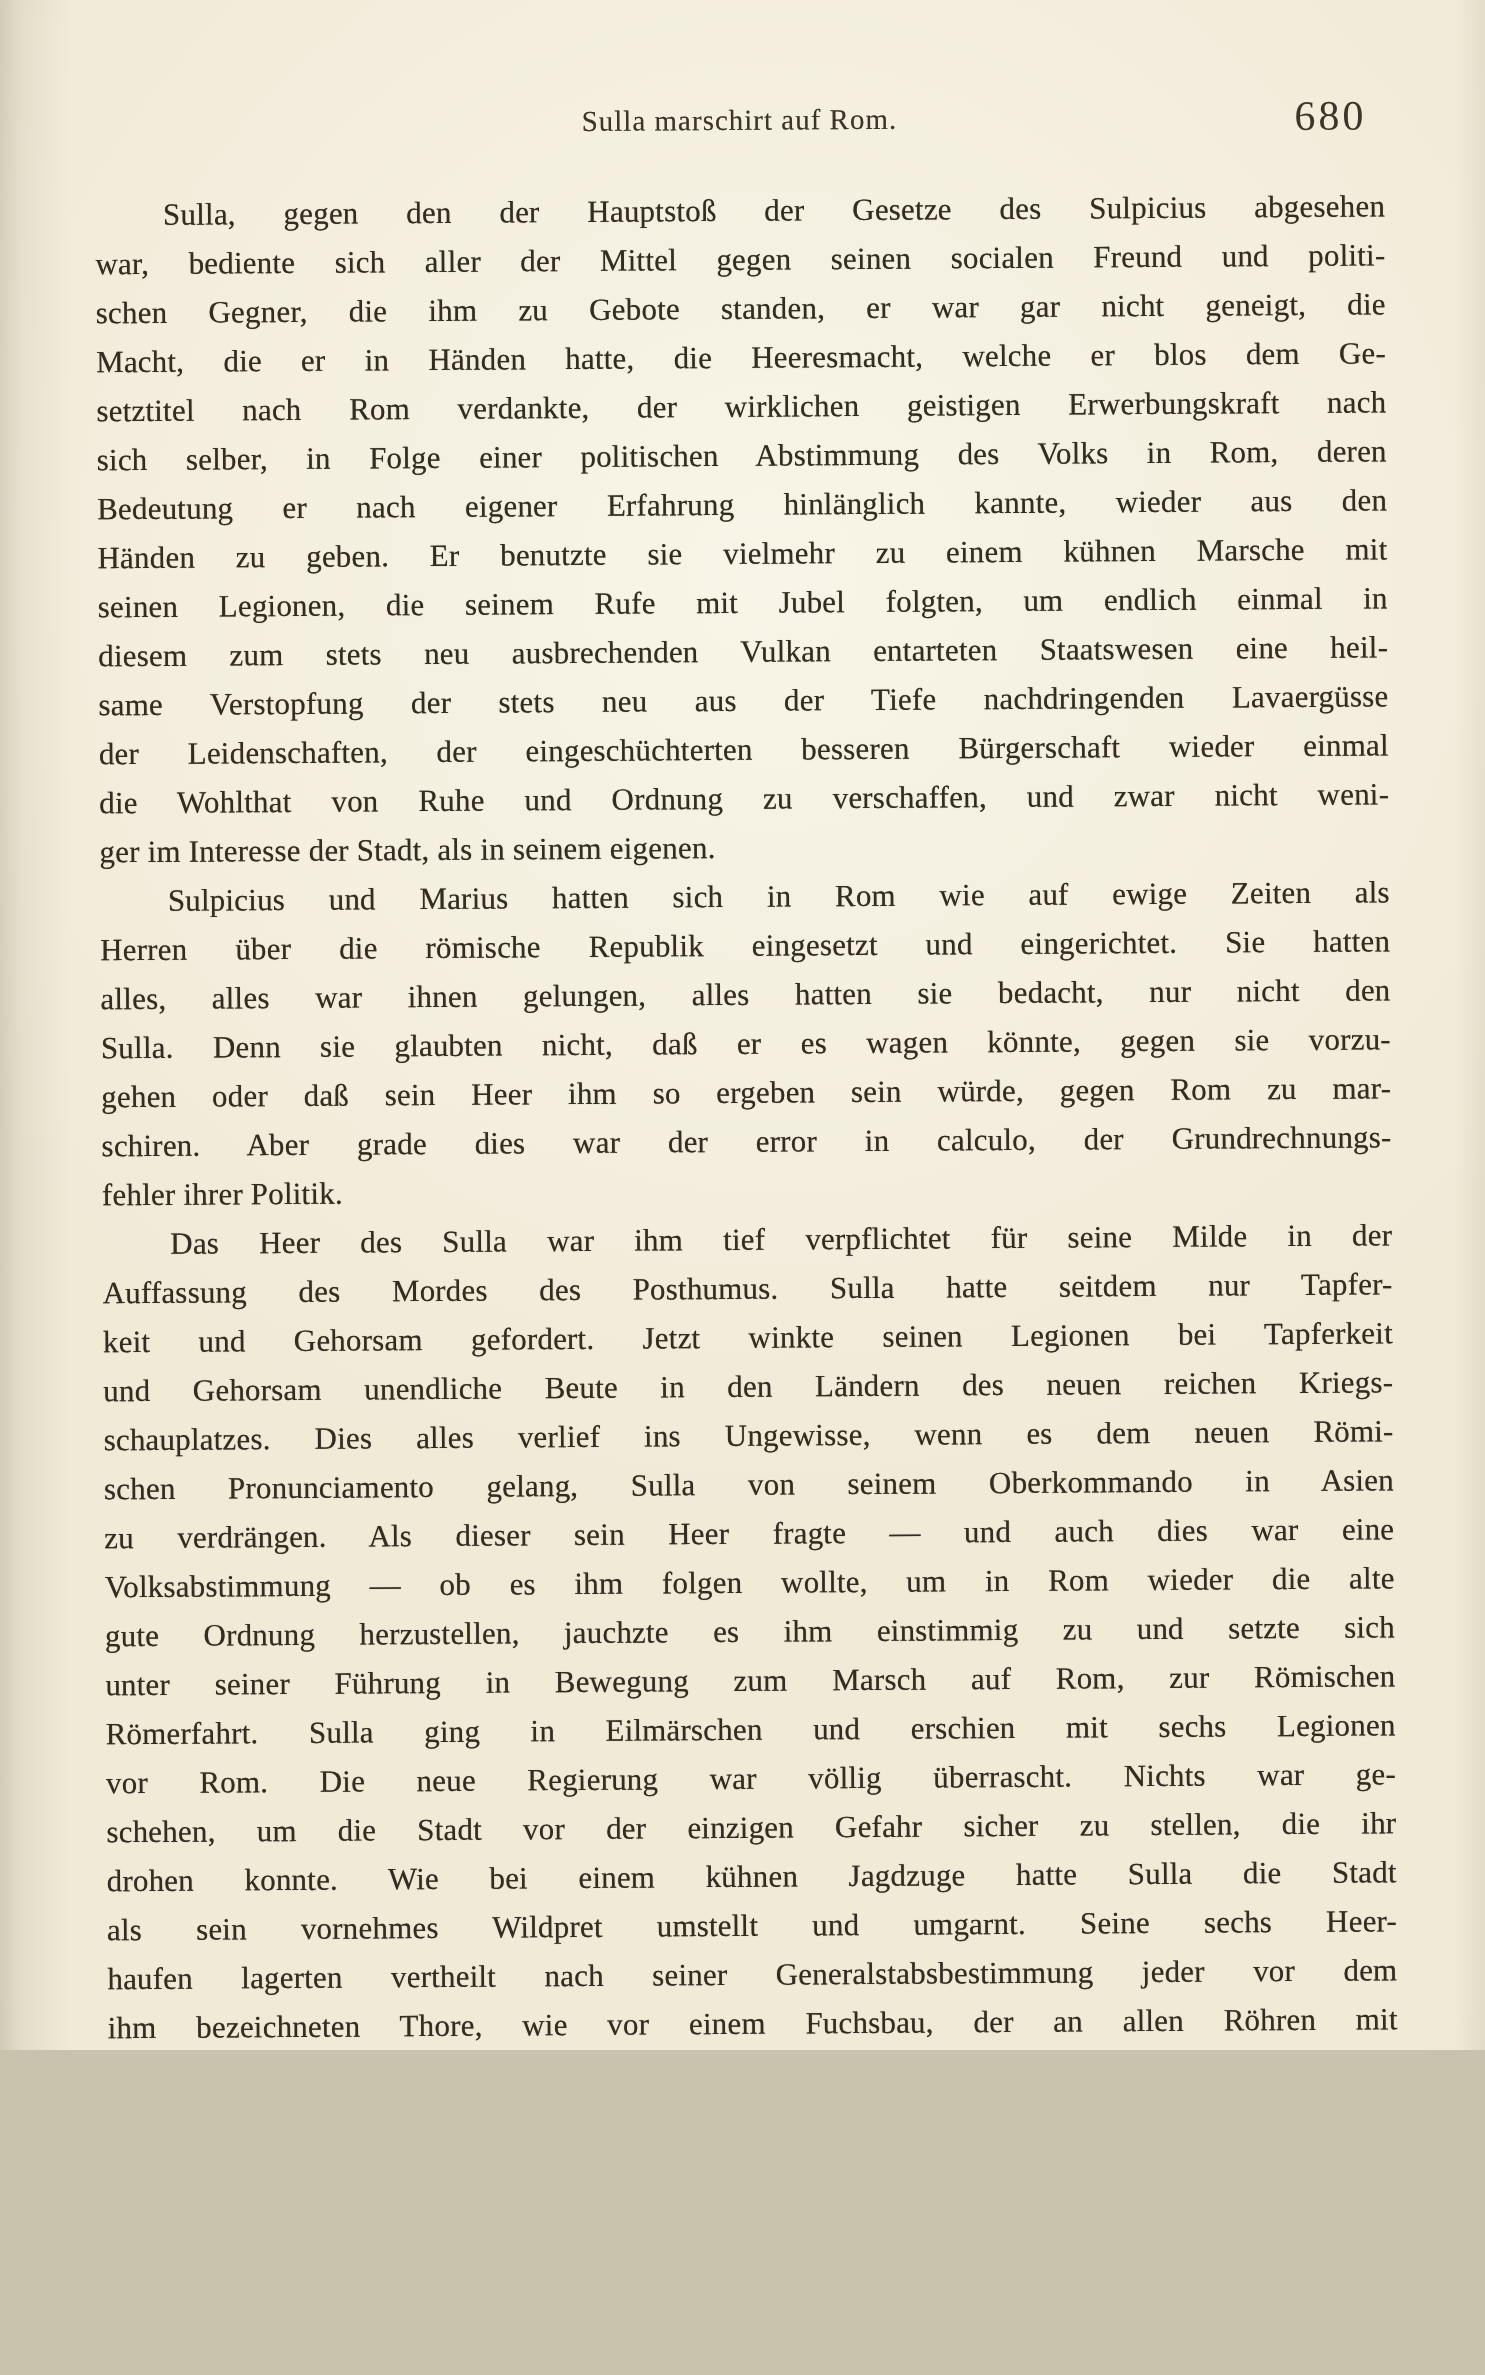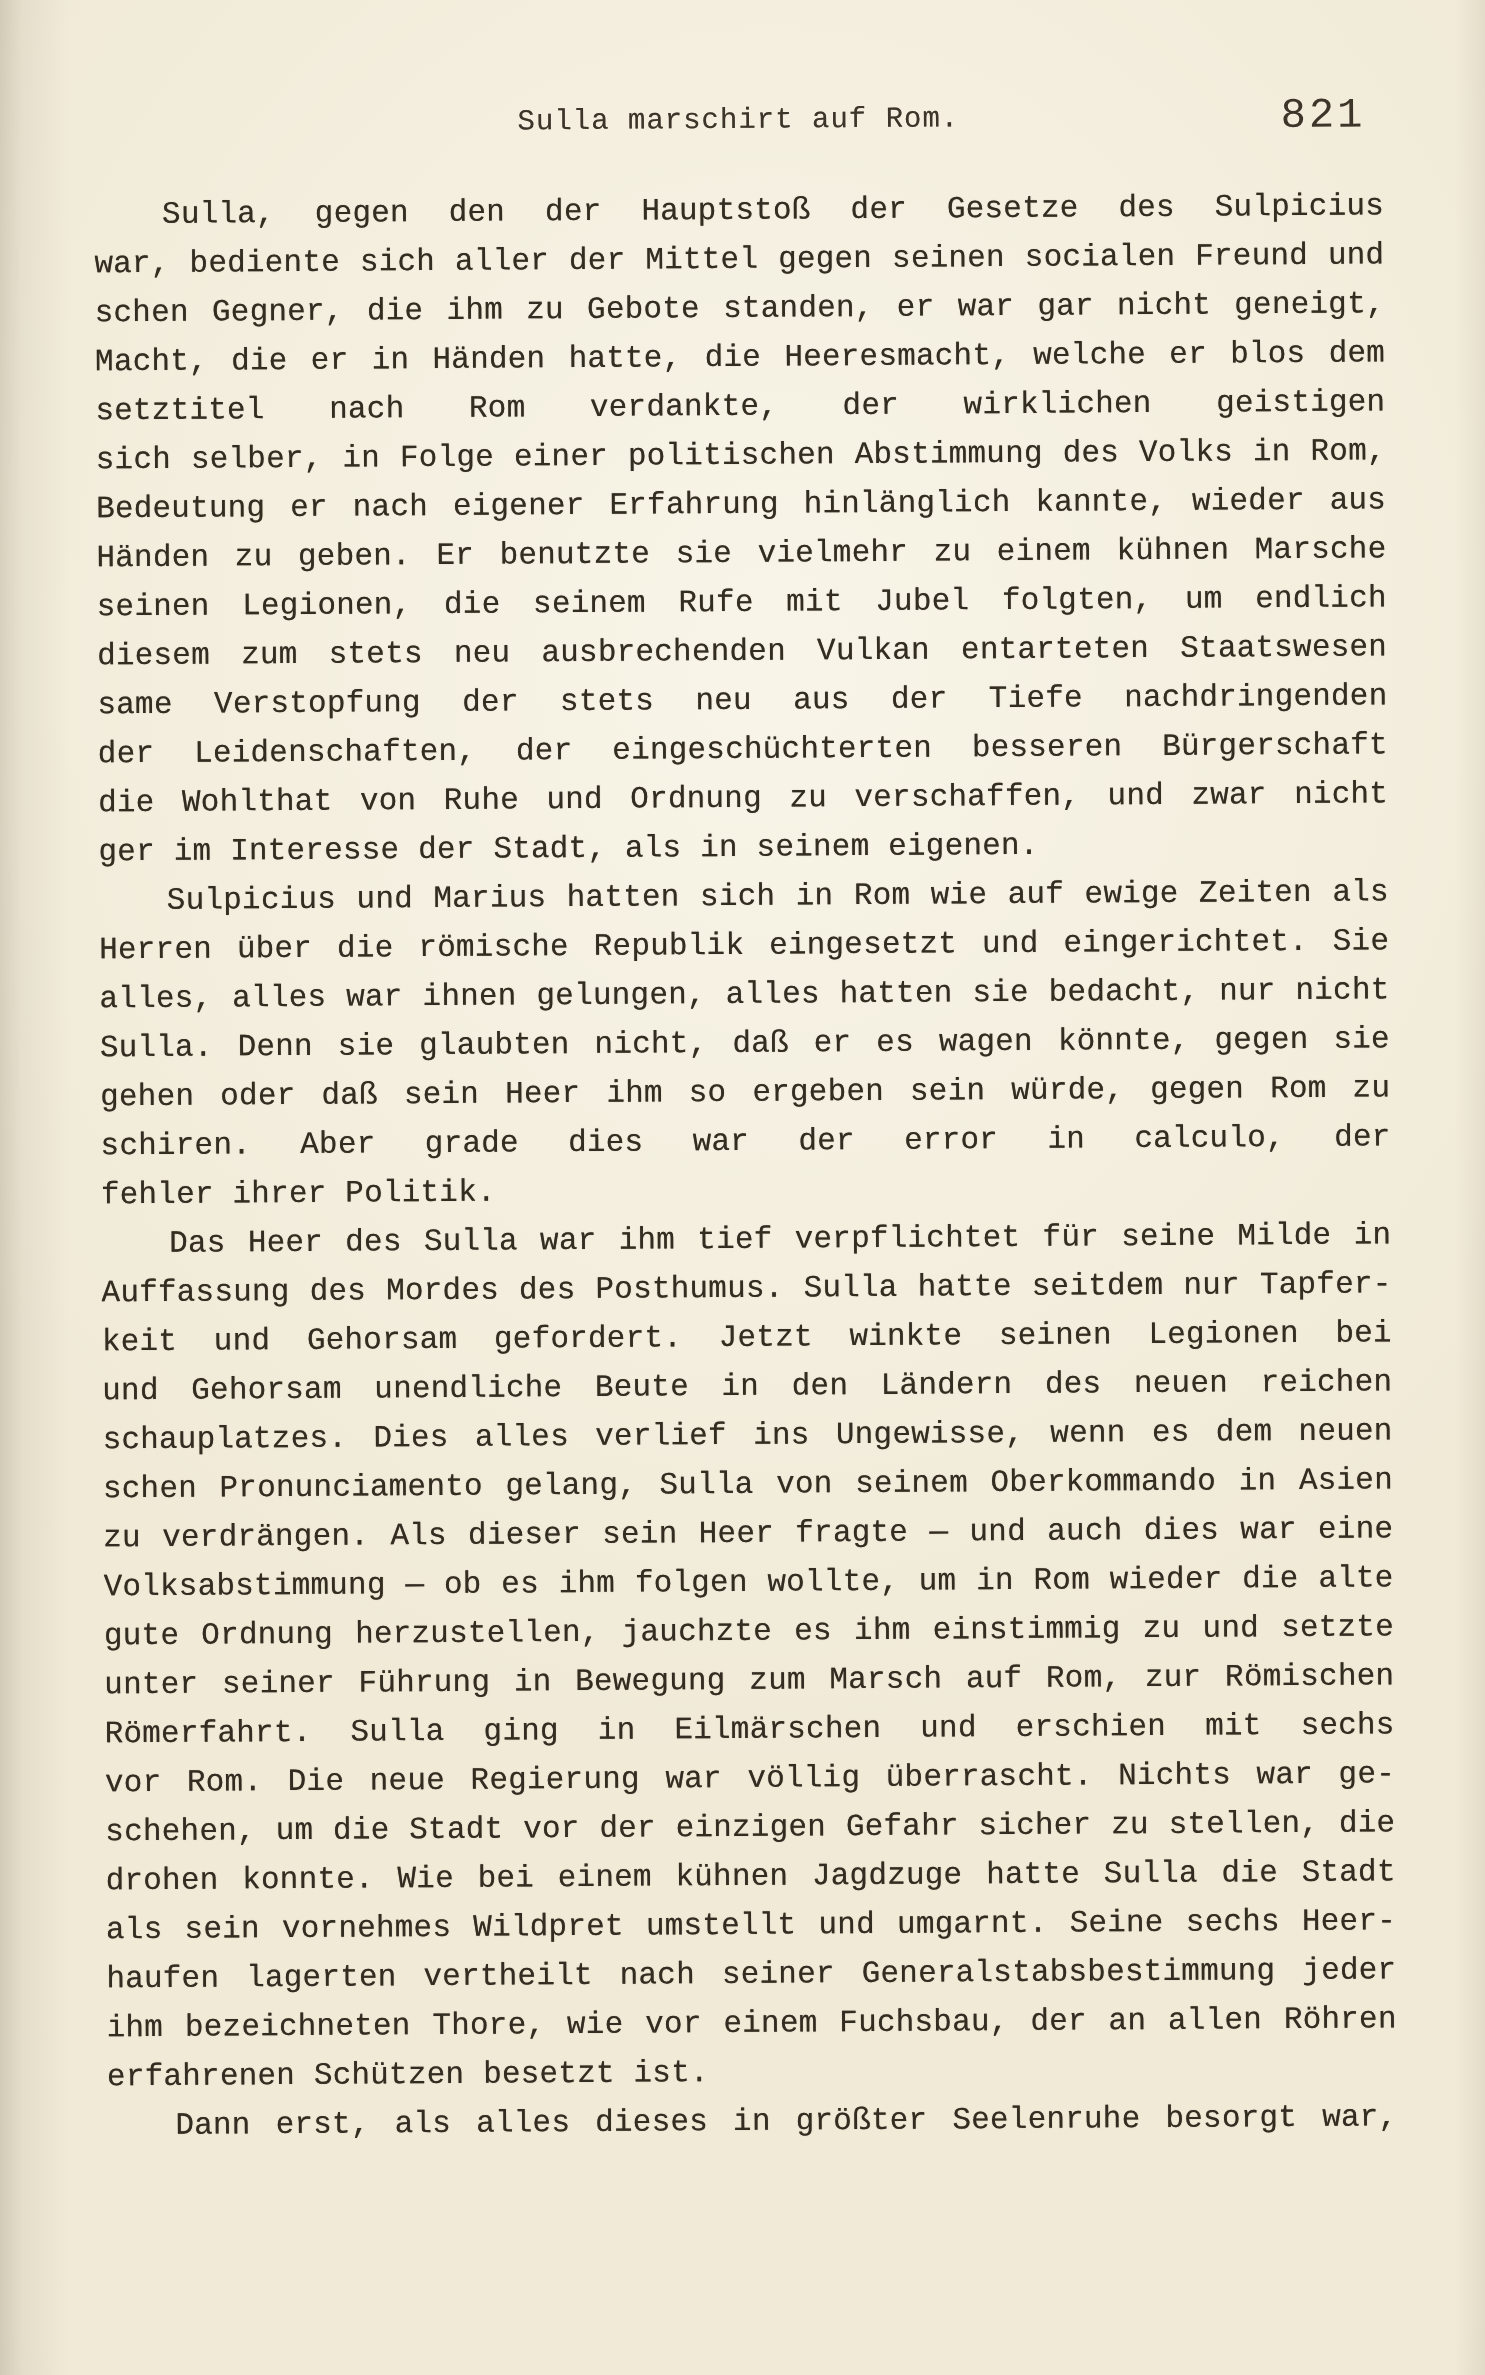--- a/index.html
+++ b/index.html
@@ -3,29 +3,29 @@
 <meta charset="utf-8">
 <style>
   html, body {
     margin: 0;
     padding: 0;
     background: #c9c2ac;
   }
   .page {
     position: relative;
     width: 1485px;
-    height: 2375px;
+    height: 2050px;
     overflow: hidden;
     background-color: #f0ead7;
     background-image:
       radial-gradient(90% 65% at 52% 28%, rgba(255,253,245,0.55), rgba(255,253,245,0) 72%),
       linear-gradient(90deg, rgba(104,94,68,0.22) 0px, rgba(104,94,68,0.09) 22px, rgba(104,94,68,0.0) 70px),
       linear-gradient(270deg, rgba(104,94,68,0.10) 0px, rgba(104,94,68,0.0) 30px),
       radial-gradient(145% 120% at 50% 45%, rgba(0,0,0,0) 55%, rgba(92,80,54,0.12) 100%);
-    font-family: Liberation Mono, monospace;
+    font-family: Liberation Serif, serif;
     color: #332c21;
   }
   .content {
     position: absolute;
     left: 100px;
     right: 95px;
     top: 0;
     bottom: 0;
     transform: rotate(-0.4deg);
     transform-origin: 48% 45%;
@@ -76,21 +76,21 @@
   .line.first { text-indent: 68px; }
   .line.last { text-align-last: left; }
 </style>
 </head>
 <body>
 
 <div class="page">
   <div class="content">
     <div class="header">
       <div class="running-title">Sulla marschirt auf Rom.</div>
-      <div class="page-number">821</div>
+      <div class="page-number">680</div>
     </div>
     <div class="body-text">
         <div class="paragraph">
           <div class="line first">Sulla, gegen den der Hauptstoß der Gesetze des Sulpicius abgesehen</div>
           <div class="line">war, bediente sich aller der Mittel gegen seinen socialen Freund und politi-</div>
           <div class="line">schen Gegner, die ihm zu Gebote standen, er war gar nicht geneigt, die</div>
           <div class="line">Macht, die er in Händen hatte, die Heeresmacht, welche er blos dem Ge-</div>
           <div class="line">setztitel nach Rom verdankte, der wirklichen geistigen Erwerbungskraft nach</div>
           <div class="line">sich selber, in Folge einer politischen Abstimmung des Volks in Rom, deren</div>
           <div class="line">Bedeutung er nach eigener Erfahrung hinlänglich kannte, wieder aus den</div>

